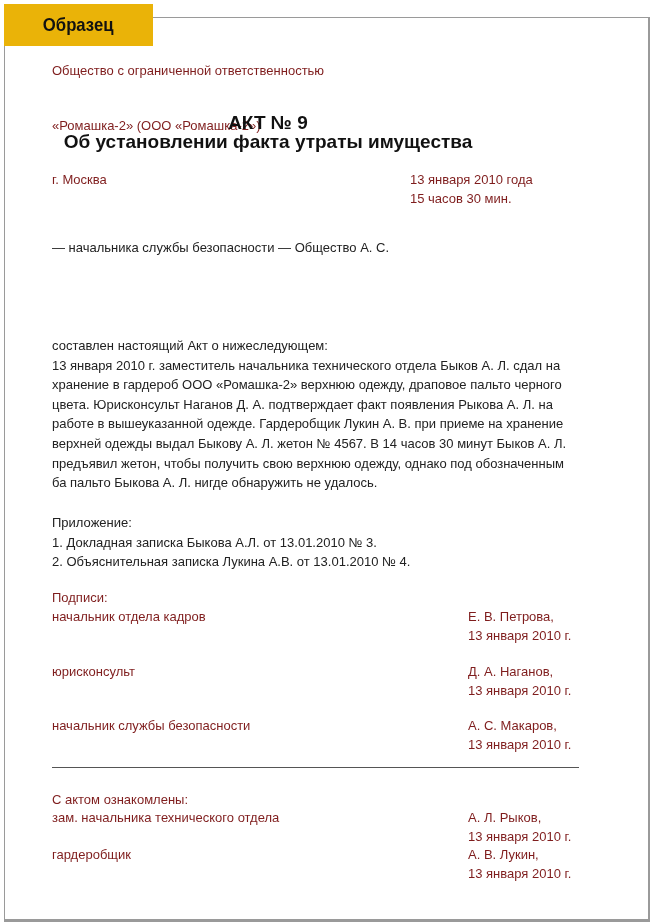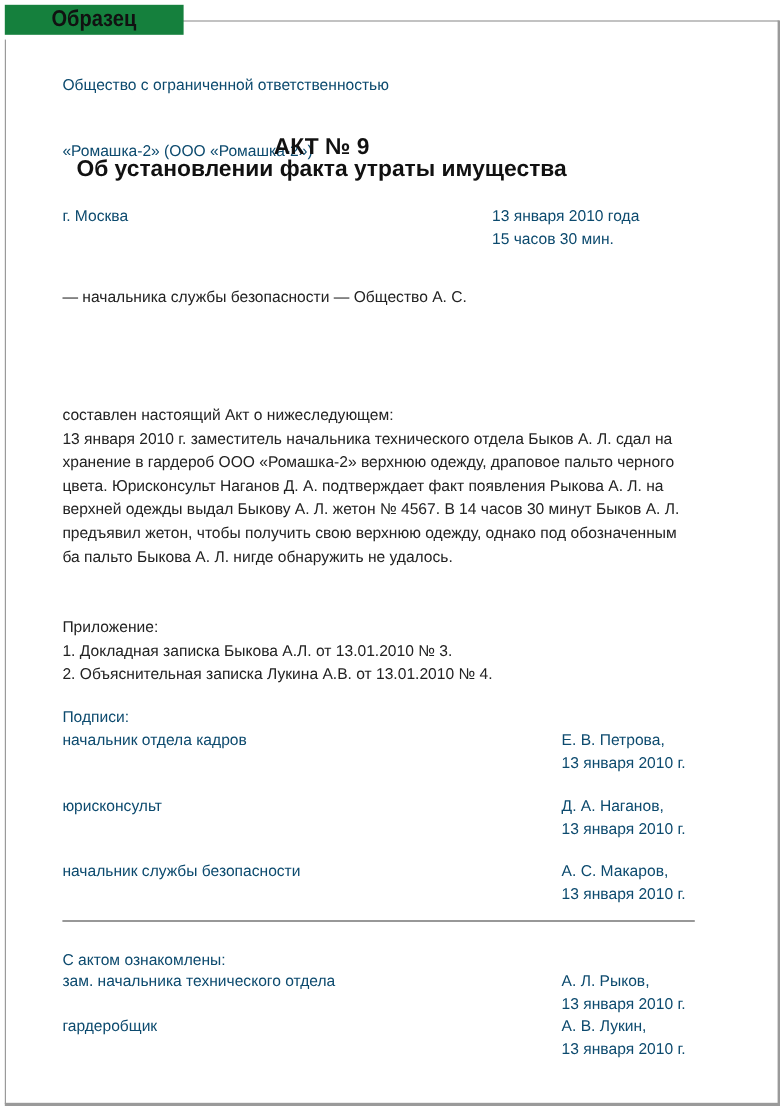--- a/index.html
+++ b/index.html
@@ -2,24 +2,24 @@
 <html><head>
 <meta charset="utf-8">
 <style>
   html, body { margin: 0; padding: 0; background: #ffffff; }
   body { width: 650px; height: 922px; position: relative; overflow: hidden;
          font-family: "Liberation Sans", "DejaVu Sans", sans-serif; color: #222; }
   .frame-top { position: absolute; left: 152px; top: 17px; width: 497px; height: 0; border-top: 1px solid #9a9a9a; }
   .frame-right { position: absolute; left: 648px; top: 17px; width: 0; height: 903px; border-left: 2px solid #9a9a9a; }
   .frame-left { position: absolute; left: 4px; top: 33px; width: 0; height: 887px; border-left: 1px solid #9a9a9a; }
   .frame-bottom { position: absolute; left: 4px; top: 919px; width: 646px; height: 0; border-top: 3px solid #9a9a9a; }
-  .tab { position: absolute; left: 4px; top: 4px; width: 149px; height: 25px; background: #15803d;
+  .tab { position: absolute; left: 4px; top: 4px; width: 149px; height: 42px; background: #eab308;
          display: flex; align-items: center; justify-content: center; }
   .tab span { font-weight: bold; font-size: 19px; color: #111; letter-spacing: 0; font-stretch: condensed; transform: scaleX(0.88); display: inline-block; }
-  .t { position: absolute; font-size: 13px; line-height: 19.5px; white-space: nowrap; color: #0c4a6e; }
+  .t { position: absolute; font-size: 13px; line-height: 19.5px; white-space: nowrap; color: #7f1d1d; }
   .title { position: absolute; left: 0; width: 536px; text-align: center; font-weight: bold; font-size: 19px; line-height: 20px; color: #111; }
   .body-p { position: absolute; left: 52px; width: 560px; font-size: 13px; line-height: 19.6px; color: #222; }
   .body-p div { white-space: nowrap; }
   .rule { position: absolute; left: 52px; top: 767px; width: 527px; height: 0; border-top: 1px solid #555; }
 </style>
 </head>
 <body>
 
 <div class="frame-top"></div>
 <div class="frame-right"></div>
@@ -42,20 +42,21 @@
 
 <div class="body-p" style="top:238px;">
   <div>— начальника службы безопасности — Общество А. С.</div>
 </div>
 
 <div class="body-p" style="top:336px;">
   <div>составлен настоящий Акт о нижеследующем:</div>
   <div>13 января 2010 г. заместитель начальника технического отдела Быков А. Л. сдал на</div>
   <div>хранение в гардероб ООО «Ромашка-2» верхнюю одежду, драповое пальто черного</div>
   <div>цвета. Юрисконсульт Наганов Д. А. подтверждает факт появления Рыкова А. Л. на</div>
+  <div>работе в вышеуказанной одежде. Гардеробщик Лукин А. В. при приеме на хранение</div>
   <div>верхней одежды выдал Быкову А. Л. жетон № 4567. В 14 часов 30 минут Быков А. Л.</div>
   <div>предъявил жетон, чтобы получить свою верхнюю одежду, однако под обозначенным</div>
   <div>ба пальто Быкова А. Л. нигде обнаружить не удалось.</div>
 </div>
 
 <div class="body-p" style="top:513px;">
   <div>Приложение:</div>
   <div>1. Докладная записка Быкова А.Л. от 13.01.2010 № 3.</div>
   <div>2. Объяснительная записка Лукина А.В. от 13.01.2010 № 4.</div>
 </div>

